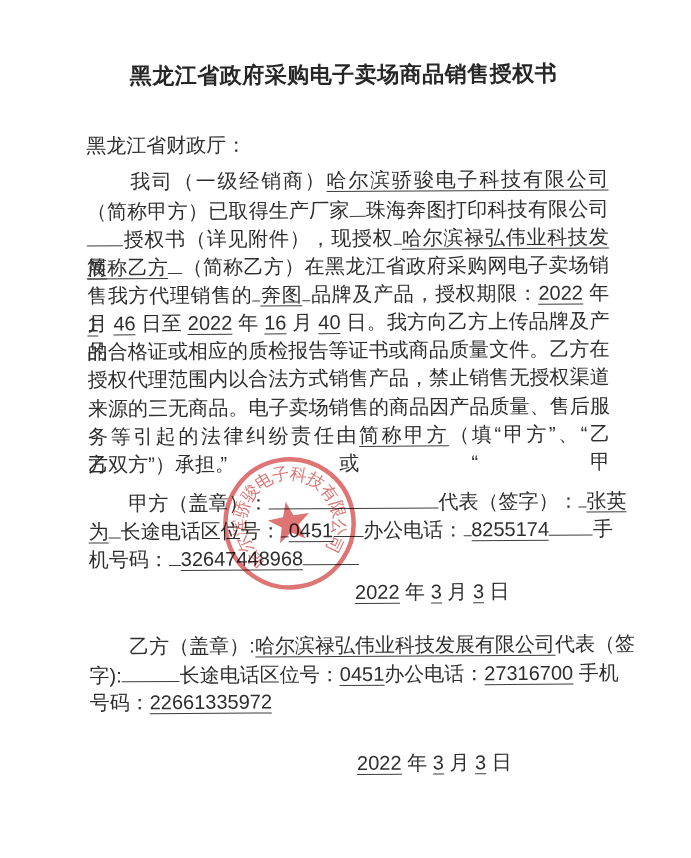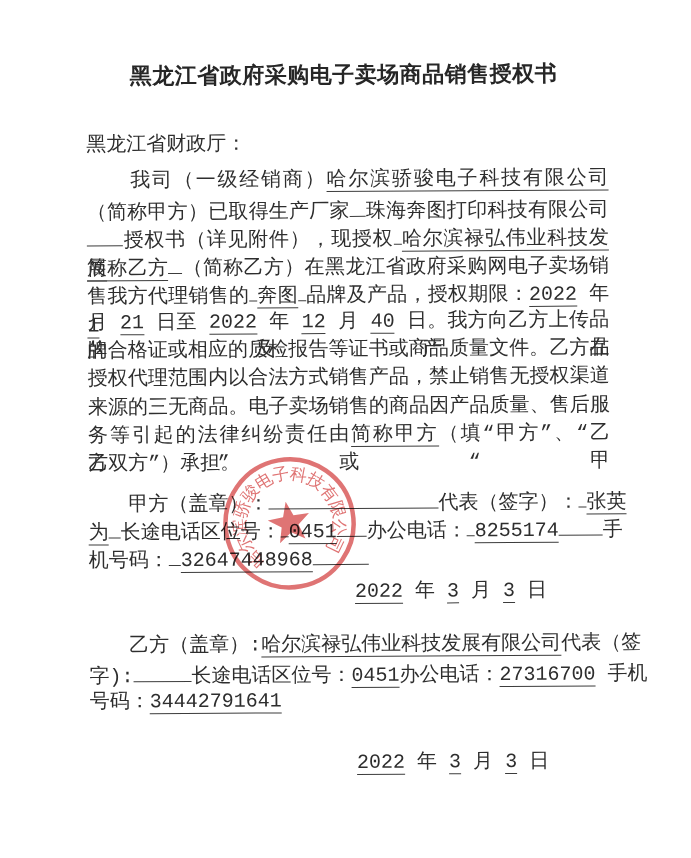--- a/index.html
+++ b/index.html
@@ -1,21 +1,21 @@
 <!DOCTYPE html>
 <html><head>
 <meta charset="utf-8">
 <style>
   html,body{margin:0;padding:0;}
   .page{
     position:relative;
     width:691px;height:858px;
     background:#ffffff;
     overflow:hidden;
-    font-family:Liberation Mono, monospace;
+    font-family:Liberation Sans, sans-serif;
     color:#2e2e2e;
   }
   .content{
     position:absolute;inset:0;
     transform:rotate(-0.35deg);
   }
   h1.doc-title{
     margin:0;
     padding-top:60px;
     text-align:center;
@@ -61,37 +61,37 @@
   <div class="content">
     <h1 class="doc-title">黑龙江省政府采购电子卖场商品销售授权书</h1>
     <div class="body">
       <div class="salutation">黑龙江省财政厅：</div>
       <div class="paragraph">
           <div class="jline"><span>　　我司（一级经销商）</span><span class="u">哈尔滨骄骏电子科技有限公司</span></div>
           <div class="jline"><span>（简称甲方）已取得生产厂家</span><span class="blank" style="width: 16px;"></span><span>珠海奔图打印科技有限公司</span></div>
           <div class="jline"><span class="blank" style="width: 36px;"></span><span>授权书（详见附件），现授权</span><span class="blank" style="width: 8px;"></span><span class="u">哈尔滨禄弘伟业科技发展</span></div>
           <div class="jline"><span class="u">简称乙方</span><span class="blank" style="width: 14px;"></span><span>（简称乙方）在黑龙江省政府采购网电子卖场销</span></div>
           <div class="jline"><span>售我方代理销售的</span><span class="blank" style="width: 8px;"></span><span class="u">奔图</span><span class="blank" style="width: 8px;"></span><span>品牌及产品，授权期限：</span><span class="u">2022</span><span> 年 </span><span class="u">1</span></div>
-          <div class="jline"><span>月 </span><span class="u">21</span><span> 日至 </span><span class="u">2022</span><span> 年 </span><span class="u">12</span><span> 月 </span><span class="u">40</span><span> 日。我方向乙方上传品牌及产品</span></div>
+          <div class="jline"><span>月 </span><span class="u">46</span><span> 日至 </span><span class="u">2022</span><span> 年 </span><span class="u">16</span><span> 月 </span><span class="u">40</span><span> 日。我方向乙方上传品牌及产品</span></div>
           <div class="jline"><span>的合格证或相应的质检报告等证书或商品质量文件。乙方在</span></div>
           <div class="jline"><span>授权代理范围内以合法方式销售产品，禁止销售无授权渠道</span></div>
           <div class="jline"><span>来源的三无商品。电子卖场销售的商品因产品质量、售后服</span></div>
           <div class="jline"><span>务等引起的法律纠纷责任由</span><span class="u">简称甲方</span><span>（填“甲方”、“乙方”或“甲</span></div>
           <div class="line"><span>乙双方”）承担。</span></div>
         </div>
       <div class="party-a">
           <div class="line"><span>　　甲方（盖章）：</span><span class="blank" style="width: 170px;"></span><span>代表（签字）：</span><span class="blank" style="width: 8px;"></span><span class="u">张英</span></div>
           <div class="line"><span class="u">为</span><span class="blank" style="width: 12px;"></span><span>长途电话区位号：</span><span class="blank" style="width: 8px;"></span><span class="u">0451</span><span class="blank" style="width: 30px;"></span><span>办公电话：</span><span class="blank" style="width: 8px;"></span><span class="u">8255174</span><span class="blank" style="width: 44px;"></span><span>手</span></div>
           <div class="line"><span>机号码：</span><span class="blank" style="width: 12px;"></span><span class="u">32647448968</span><span class="blank" style="width: 56px;"></span></div>
         </div>
       <div class="date-a line"><span class="u">2022</span><span> 年 </span><span class="u">3</span><span> 月 </span><span class="u">3</span><span> 日</span></div>
       <div class="party-b">
           <div class="line"><span>　　乙方（盖章）:</span><span class="u">哈尔滨禄弘伟业科技发展有限公司</span><span>代表（签</span></div>
           <div class="line"><span>字):</span><span class="blank" style="width: 58px;"></span><span>长途电话区位号：</span><span class="u">0451</span><span>办公电话：</span><span class="u">27316700</span><span> 手机</span></div>
-          <div class="line"><span>号码：</span><span class="u">34442791641</span></div>
+          <div class="line"><span>号码：</span><span class="u">22661335972</span></div>
         </div>
       <div class="date-b line"><span class="u">2022</span><span> 年 </span><span class="u">3</span><span> 月 </span><span class="u">3</span><span> 日</span></div>
     </div>
     <div class="seal"><svg viewBox="-85 -85 170 170" width="170" height="170">
           <g transform="rotate(-10)">
             <circle r="64" fill="none" stroke="#d85555" stroke-width="4.5"></circle>
             <polygon points="0.00,-22.00 5.29,-7.28 20.92,-6.80 8.56,2.78 12.93,17.80 0.00,9.00 -12.93,17.80 -8.56,2.78 -20.92,-6.80 -5.29,-7.28" fill="#d85555"></polygon>
             <g>
               <text transform="rotate(-126)" x="0" y="-44" text-anchor="middle" font-size="17" fill="#d85555">哈</text>
               <text transform="rotate(-105)" x="0" y="-44" text-anchor="middle" font-size="17" fill="#d85555">尔</text>

